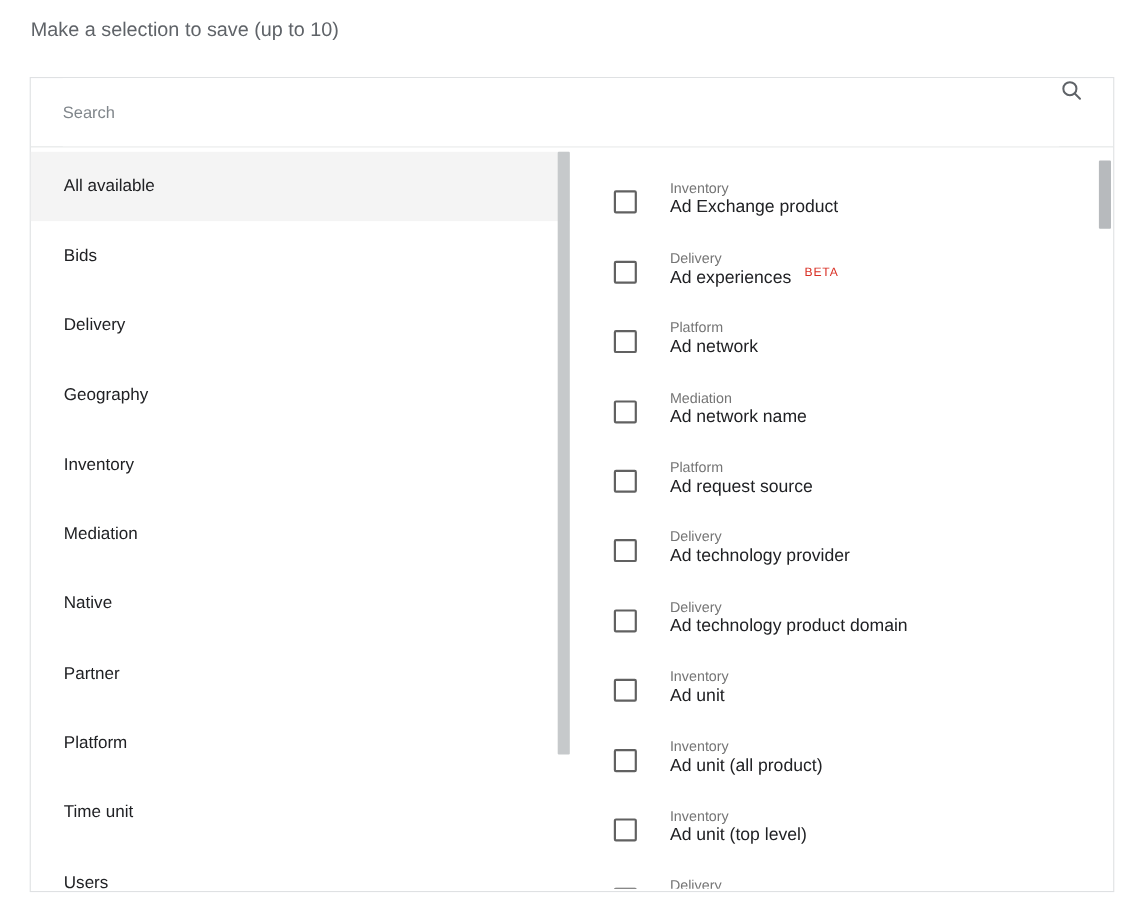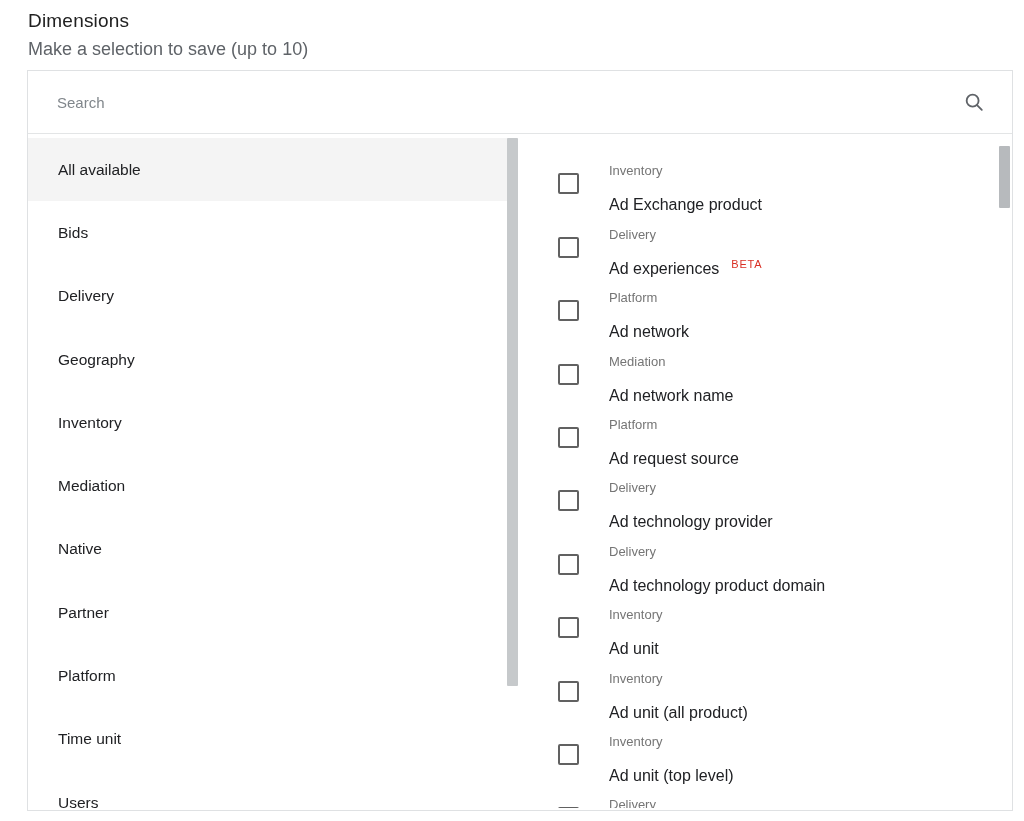--- a/index.html
+++ b/index.html
@@ -18,21 +18,21 @@
     position: absolute; left: 27px; top: 70px;
     width: 986px; height: 741px;
     border: 1px solid #dfe1e3;
     background: #fff;
   }
 
   
   .search-row {
     height: 63px;
     border-bottom: 1px solid #e3e5e6;
-    display: flex; align-items: center;
+    display: flex; 
     padding-left: 29px; padding-right: 27px;
   }
   .search-input {
     flex: 1; border: none; outline: none;
     font-family: "Liberation Sans", sans-serif;
     font-size: 15px; color: #202124;
   }
   .search-input::placeholder { color: #80868b; opacity: 1; }
   .search-icon { width: 22px; height: 22px; flex: none; }
 
@@ -74,38 +74,37 @@
   .checkbox {
     width: 21px; height: 21px; flex: none;
     border: 2px solid #616161; border-radius: 2px;
     background: #fff; margin-top: 9px;
     cursor: pointer;
   }
   .dim-text { margin-left: 30px; }
   .dim-category { font-size: 13px; color: #757575; line-height: 13px; }
   .dim-label {
     font-size: 16px; color: #202124; line-height: 16px;
-    margin-top: 20px; white-space: nowrap;
+    margin-top: 4px; white-space: nowrap;
   }
   .beta-tag {
     color: #d93025; font-size: 11px;
     margin-left: 12px; letter-spacing: 0.8px;
     position: relative; top: -6px;
   }
   .right-scrollbar {
     position: absolute; right: 2px; top: 12px;
     width: 11px; height: 62px;
     background: #b7babd; border-radius: 1px;
   }
 </style>
 </head>
 <body>
 
 <div class="page-header">
-  <div class="page-title">Dimensions</div>
   <div class="page-subtitle">Make a selection to save (up to 10)</div>
 </div>
 
 <div class="dialog">
 
   <div class="search-row">
     <input class="search-input" type="text" placeholder="Search" style="">
     <span class="search-icon">
       <svg viewBox="0 0 24 24" width="22" height="22" fill="none" stroke="#5f6368" stroke-width="2" stroke-linecap="round">
         <circle cx="10.5" cy="10.5" r="6.5"></circle>

